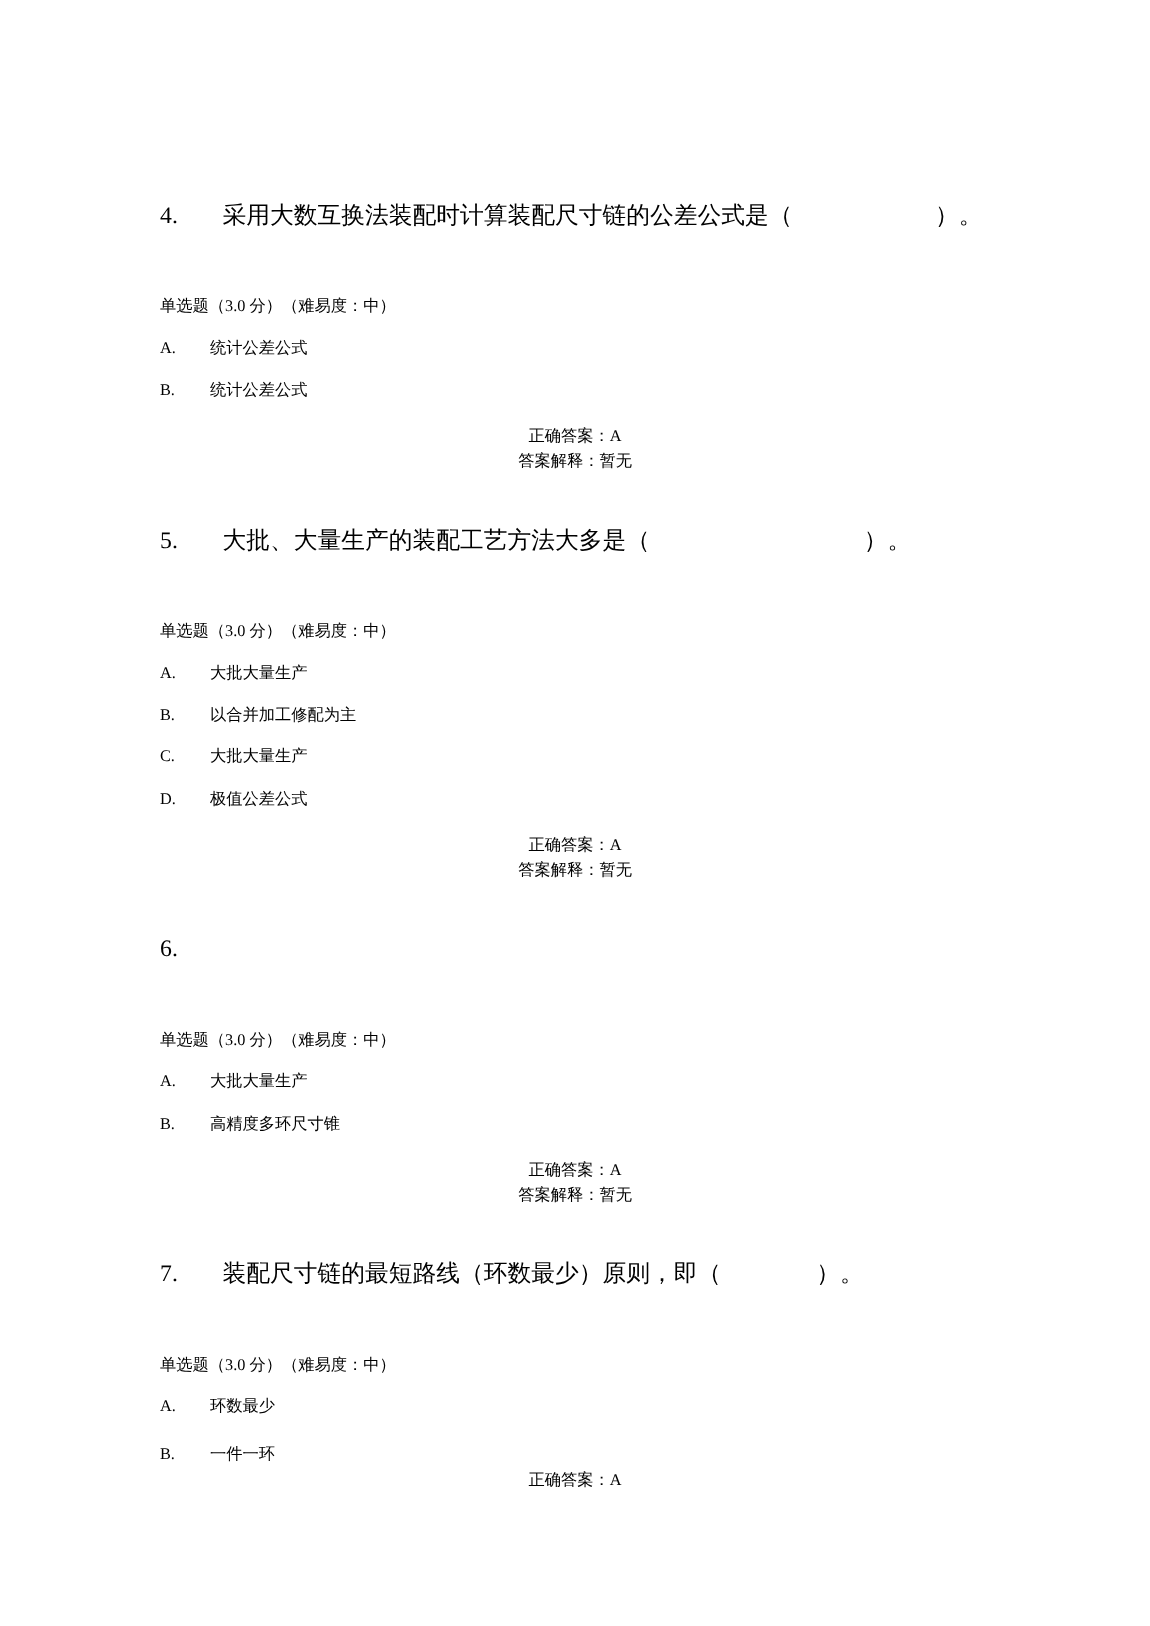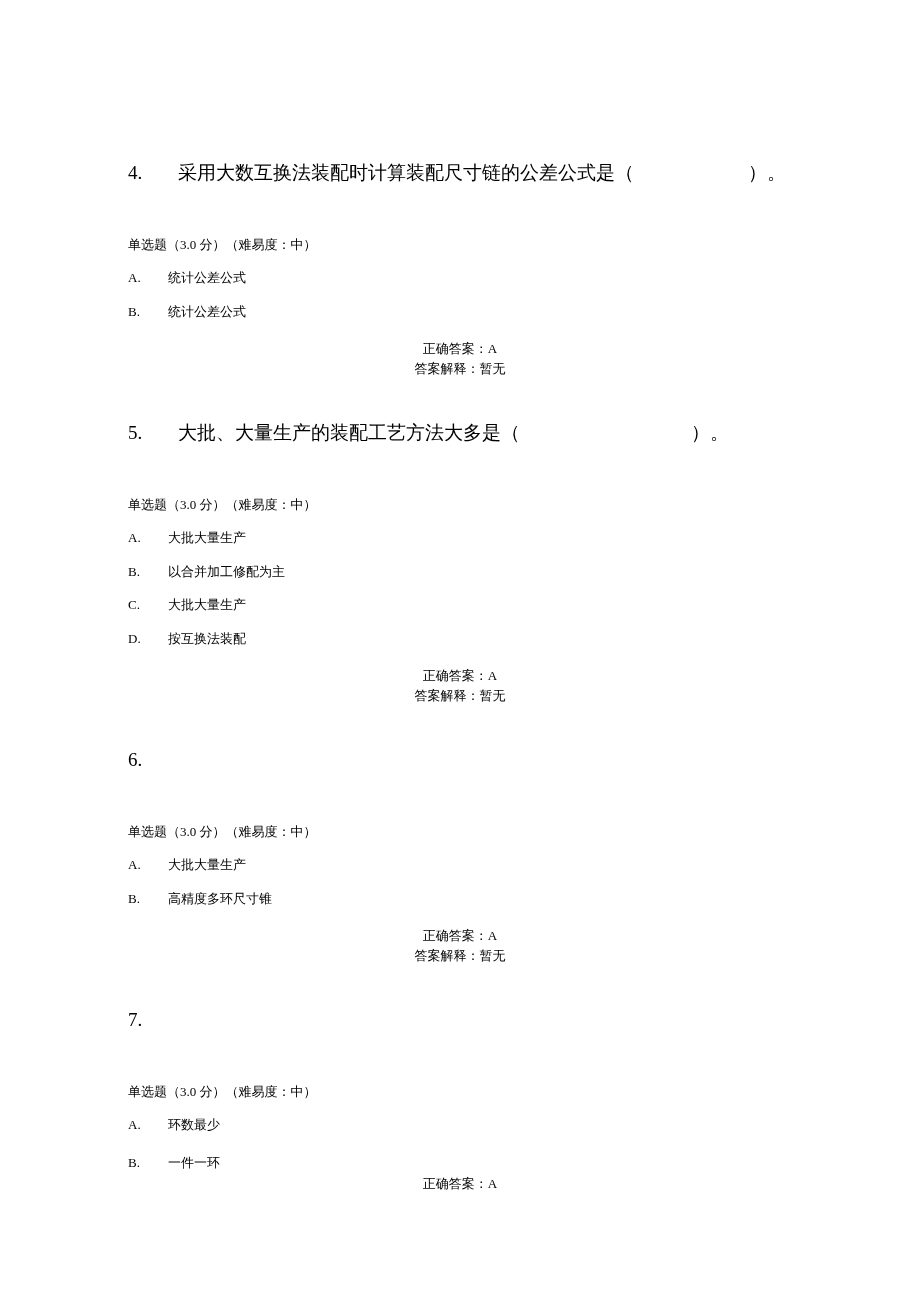--- a/index.html
+++ b/index.html
@@ -87,21 +87,21 @@
   <div class="option">
     <span class="option-letter">B.</span>
     <span>以合并加工修配为主</span>
   </div>
   <div class="option">
     <span class="option-letter">C.</span>
     <span>大批大量生产</span>
   </div>
   <div class="option">
     <span class="option-letter">D.</span>
-    <span>按互换法装配</span>
+    <span>极值公差公式</span>
   </div>
   <div class="answer-block">
     <div>正确答案：A</div>
     <div>答案解释：暂无</div>
   </div>
 </div>
 
 <div class="question-block">
   <div class="question-title">
     <span class="question-number">6.</span>
@@ -117,20 +117,21 @@
   </div>
   <div class="answer-block">
     <div>正确答案：A</div>
     <div>答案解释：暂无</div>
   </div>
 </div>
 
 <div class="question-block q7">
   <div class="question-title">
     <span class="question-number">7.</span>
+    <span>装配尺寸链的最短路线（环数最少）原则，即（　　　　）。</span>
   </div>
   <div class="question-meta">单选题（3.0 分）（难易度：中）</div>
   <div class="option">
     <span class="option-letter">A.</span>
     <span>环数最少</span>
   </div>
   <div class="option" style="margin-bottom:2px;">
     <span class="option-letter">B.</span>
     <span>一件一环</span>
   </div>

